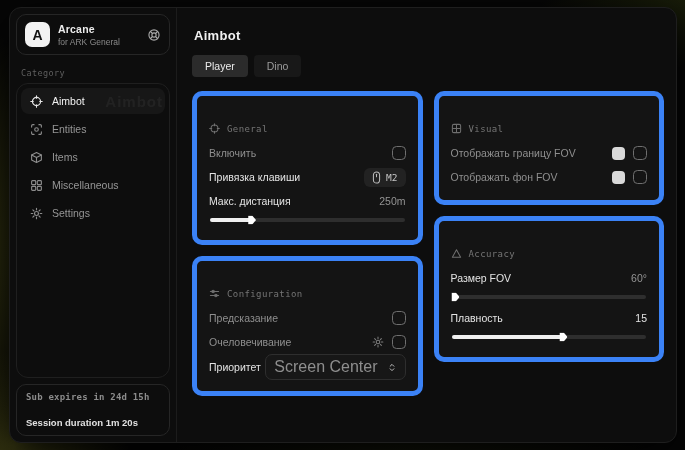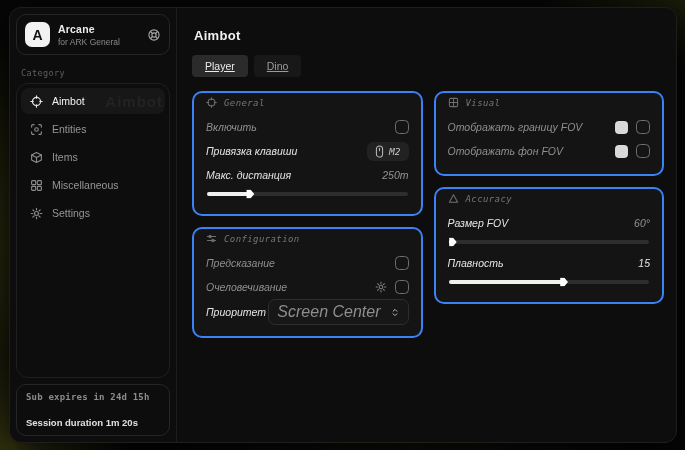--- a/index.html
+++ b/index.html
@@ -66,29 +66,28 @@
     font-family:"DejaVu Sans Mono", monospace; font-size:9px; color:#8c8c8c; letter-spacing:.2px;font-weight:bold;
   }
   .foot-line2 { font-size:9.5px; font-weight:bold; color:#e2e2e2; margin-top:15px; }
   
   .main { flex:1; padding:12px 12px 0 15px; }
   .page-title { color:#f1f1f1; font-size:13px; font-weight:bold; margin:8px 0 0 2px; letter-spacing:.3px; }
   .tabs { display:flex; gap:6px; margin-top:12px; }
   .tab {
     border:none; border-radius:4px; padding:5px 13px; font-size:10.5px;
     font-family:"Liberation Sans", sans-serif; cursor:pointer;
-    background:#181818; color:#9b9b9b;text-decoration:underline;
+    background:#181818; color:#9b9b9b;
   }
   .tab.active { background:#2b2b2b; color:#ececec; }
   .grid { display:grid; grid-template-columns:1fr 1fr; gap:11px; margin-top:14px; }
   .col { display:flex; flex-direction:column; gap:11px; }
   .card {
-    background:#141414; border:2px solid #3b82f6; border-radius:10px;
-    padding:4px 12px 11px;
-    font-style:italic;
+    background:#141414; border:5px solid #3b82f6; border-radius:10px;
+    padding:27px 12px 11px;
   }
   .card-head {
     display:flex; align-items:center; gap:7px; margin-bottom:7px;
     font-family:"DejaVu Sans Mono", monospace; font-size:9px; color:#757575; letter-spacing:.4px;
   }
   .card-head .icon { color:#6f6f6f; }
   .row { display:flex; align-items:center; justify-content:space-between; min-height:24px; }
   .row-label { font-size:10.5px; color:#8f8f8f; }
   .row-label.bright { color:#e4e4e4; }
   .row-value { font-size:10.5px; color:#949494; }

